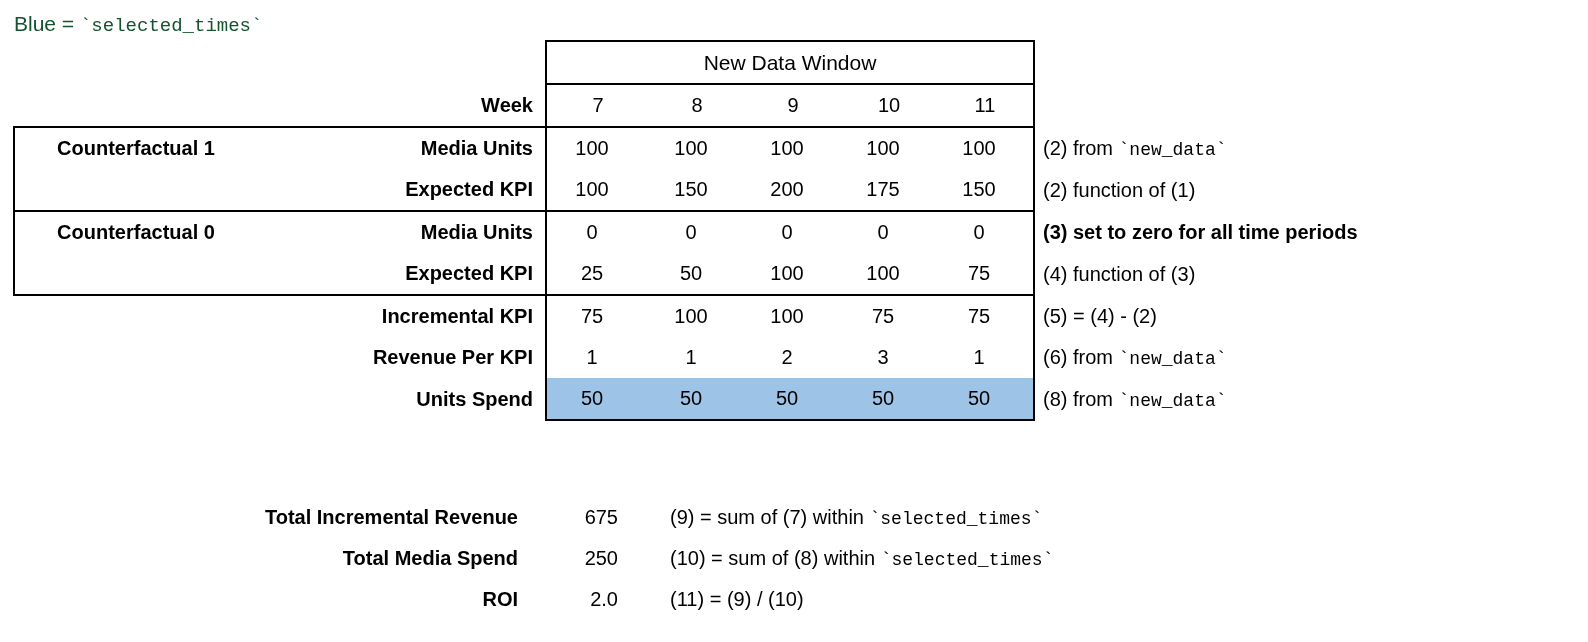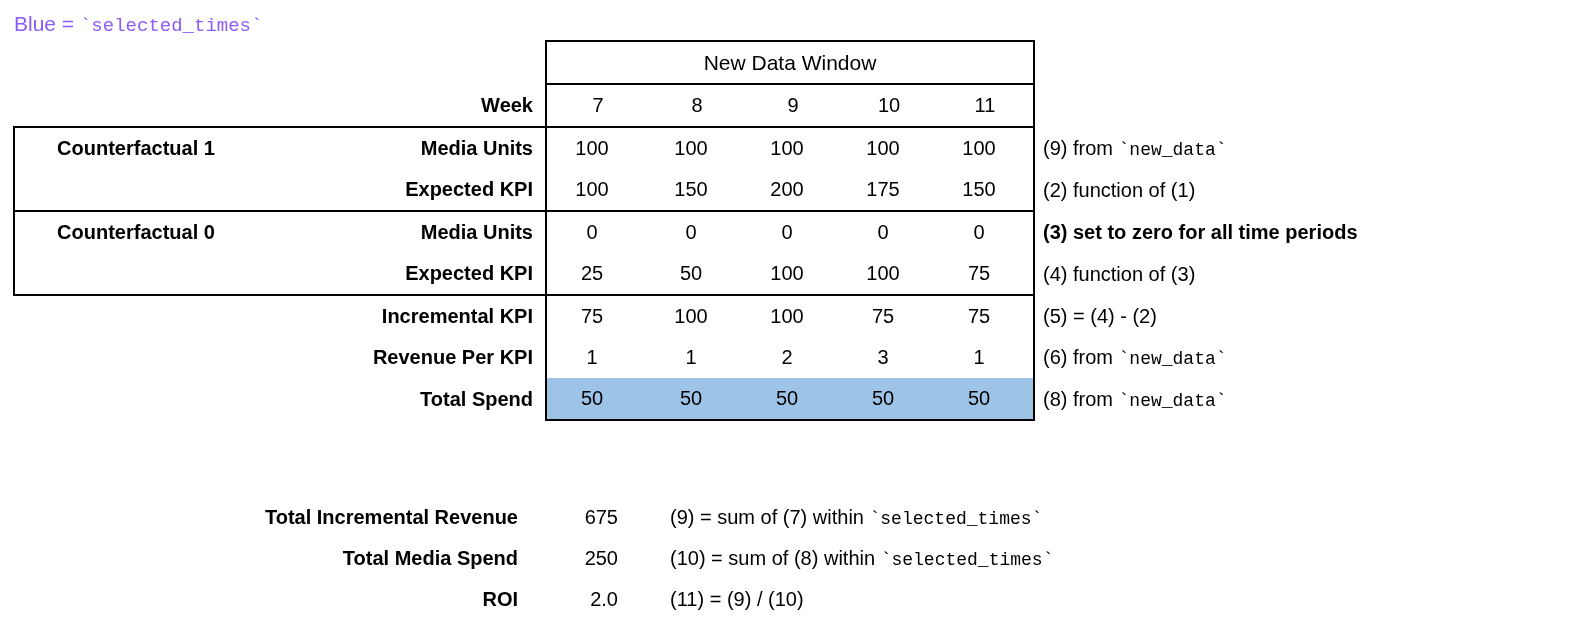--- a/index.html
+++ b/index.html
@@ -14,21 +14,21 @@
     color: #000000;
     position: relative;
     overflow: hidden;
   }
 
   .legend {
     position: absolute;
     left: 14px;
     top: 12px;
     font-size: 21px;
-    color: #8b5cf6;
+    color: #14532d;
     white-space: nowrap;
   }
   .legend .mono {
     font-family: "Liberation Mono", monospace;
     font-size: 19px;
   }
 
   
   .diagram {
     position: absolute;
@@ -168,21 +168,21 @@
       </tr>
 
       <tr>
         <td class="lbl-a bx-l bx-t">Counterfactual 1</td>
         <td class="lbl-b bx-t">Media Units</td>
         <td class="num first bx-l bx-t">100</td>
         <td class="num bx-t">100</td>
         <td class="num bx-t">100</td>
         <td class="num bx-t">100</td>
         <td class="num bx-r bx-t">100</td>
-        <td class="note"><span>(9) from </span><span class="mono-i">`new_data`</span></td>
+        <td class="note"><span>(2) from </span><span class="mono-i">`new_data`</span></td>
       </tr>
 
       <tr>
         <td class="lbl-a bx-l"></td>
         <td class="lbl-b">Expected KPI</td>
         <td class="num first bx-l">100</td>
         <td class="num">150</td>
         <td class="num">200</td>
         <td class="num">175</td>
         <td class="num bx-r">150</td>
@@ -229,21 +229,21 @@
         <td class="num">1</td>
         <td class="num">2</td>
         <td class="num">3</td>
         <td class="num bx-r">1</td>
         <td class="note"><span>(6) from </span><span class="mono-i">`new_data`</span></td>
       </tr>
 
 
       <tr>
         <td class="lbl-a"></td>
-        <td class="lbl-b">Total Spend</td>
+        <td class="lbl-b">Units Spend</td>
         <td class="num first bx-l bx-b blue">50</td>
         <td class="num bx-b blue">50</td>
         <td class="num bx-b blue">50</td>
         <td class="num bx-b blue">50</td>
         <td class="num bx-r bx-b blue">50</td>
         <td class="note"><span>(8) from </span><span class="mono-i">`new_data`</span></td>
       </tr>
     </tbody>
   </table>
 </div>

